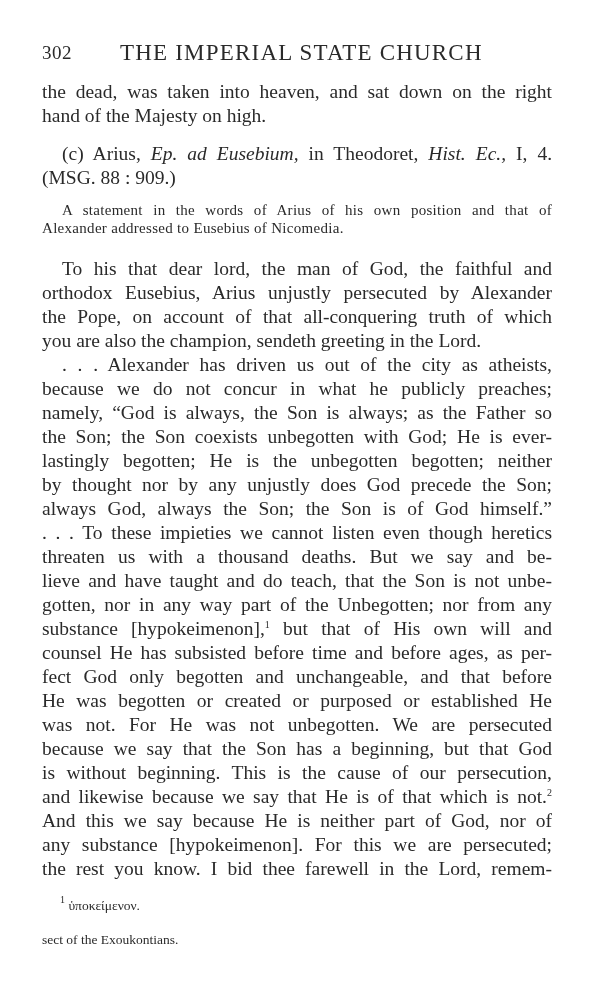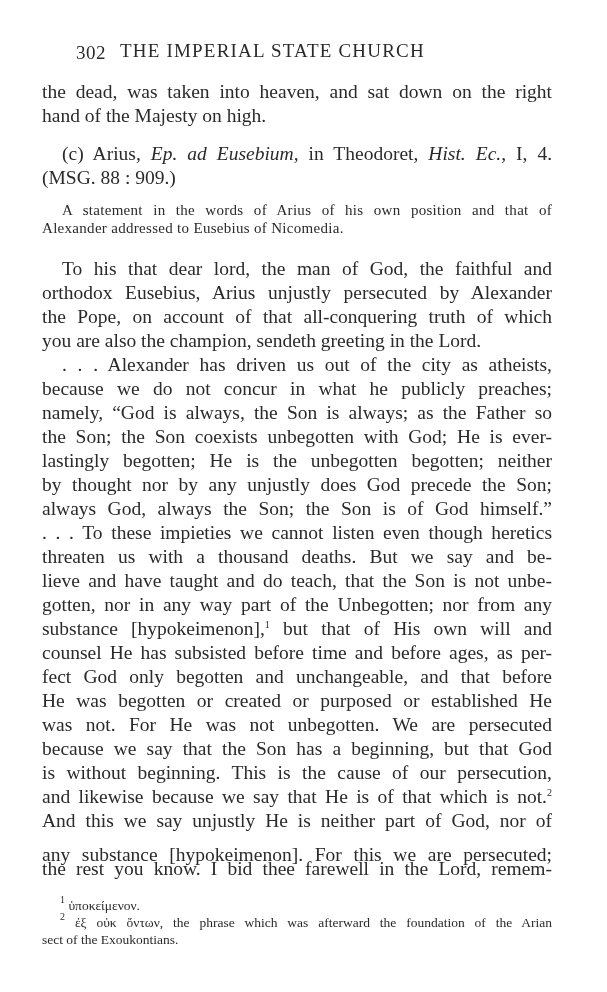--- a/index.html
+++ b/index.html
@@ -6,24 +6,24 @@
     body {
       width: 607px; height: 992px; overflow: hidden; position: relative;
       font-family: "Liberation Serif", "DejaVu Serif", serif;
       color: #2a2a2a;
     }
     .page { position: absolute; left: 0; top: 0; width: 607px; height: 992px; }
     .header {
       position: absolute; top: 40px; left: 42px; width: 520px; height: 26px;
     }
     .page-num {
-      position: absolute; left: 0; top: 2px; font-size: 19px; letter-spacing: 0.5px; margin-left: 34px;
+      position: absolute; left: 0; top: 2px; font-size: 19px; letter-spacing: 0.5px;
     }
     .running-title {
-      position: absolute; left: 78px; top: 0; font-size: 19px; letter-spacing: 1.2px;
+      position: absolute; left: 78px; top: 0; font-size: 23px; letter-spacing: 1.2px;
     }
     .line {
       position: absolute; left: 42px; width: 510px;
       font-size: 19.5px; line-height: 24px; white-space: nowrap;
       text-align: justify; text-align-last: justify;
     }
     .line.last { text-align-last: left; }
     .line.indent { left: 62px; width: 490px; }
     .small {
       position: absolute; left: 42px; width: 510px;
@@ -89,27 +89,23 @@
   </div>
   <div class="line" style="top:641px;">counsel He has subsisted before time and before ages, as per-</div>
   <div class="line" style="top:665px;">fect God only begotten and unchangeable, and that before</div>
   <div class="line" style="top:689px;">He was begotten or created or purposed or established He</div>
   <div class="line" style="top:713px;">was not.  For He was not unbegotten.  We are persecuted</div>
   <div class="line" style="top:737px;">because we say that the Son has a beginning, but that God</div>
   <div class="line" style="top:761px;">is without beginning.  This is the cause of our persecution,</div>
   <div class="line" style="top:785px;">
     <span>and likewise because we say that He is of that which is not.</span><sup>2</sup>
   </div>
-  <div class="line" style="top:809px;">And this we say unjustly He is neither part of God, nor of</div>
-  <div class="line" style="top:833px;margin-top:10px;">any substance [hypokeimenon].  For this we are persecuted;</div>
+  <div class="line" style="top:809px;">And this we say because He is neither part of God, nor of</div>
+  <div class="line" style="top:833px;">any substance [hypokeimenon].  For this we are persecuted;</div>
   <div class="line" style="top:857px;">the rest you know.  I bid thee farewell in the Lord, remem-</div>
 
   <div class="fn indent last" style="top:897px;">
     <sup>1</sup>
     <span>ὑποκείμενον.</span>
   </div>
-  <div class="fn indent" style="top:914px;">
-    <sup>2</sup>
-    <span>ἐξ οὐκ ὄντων, the phrase which was afterward the foundation of the Arian</span>
-  </div>
   <div class="fn last" style="top:931px;">sect of the Exoukontians.</div>
 
 </div>
 
 </body></html>

